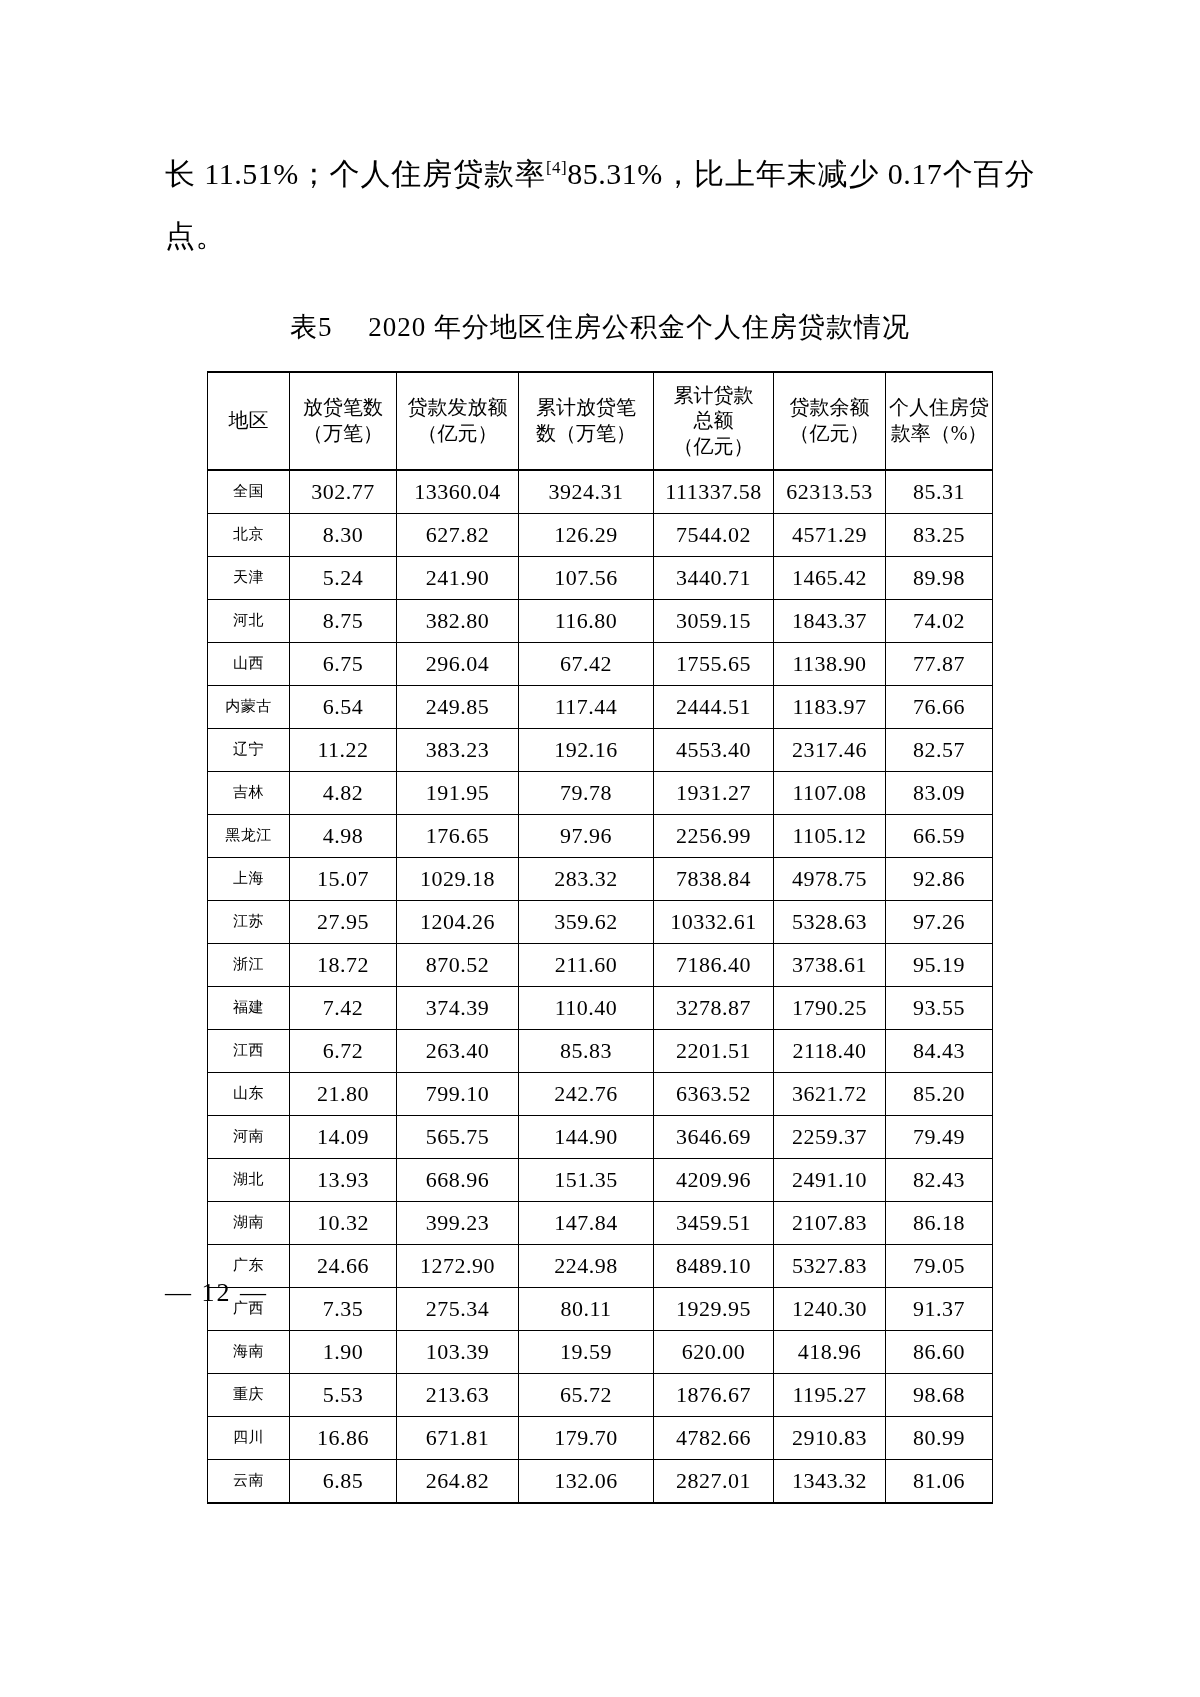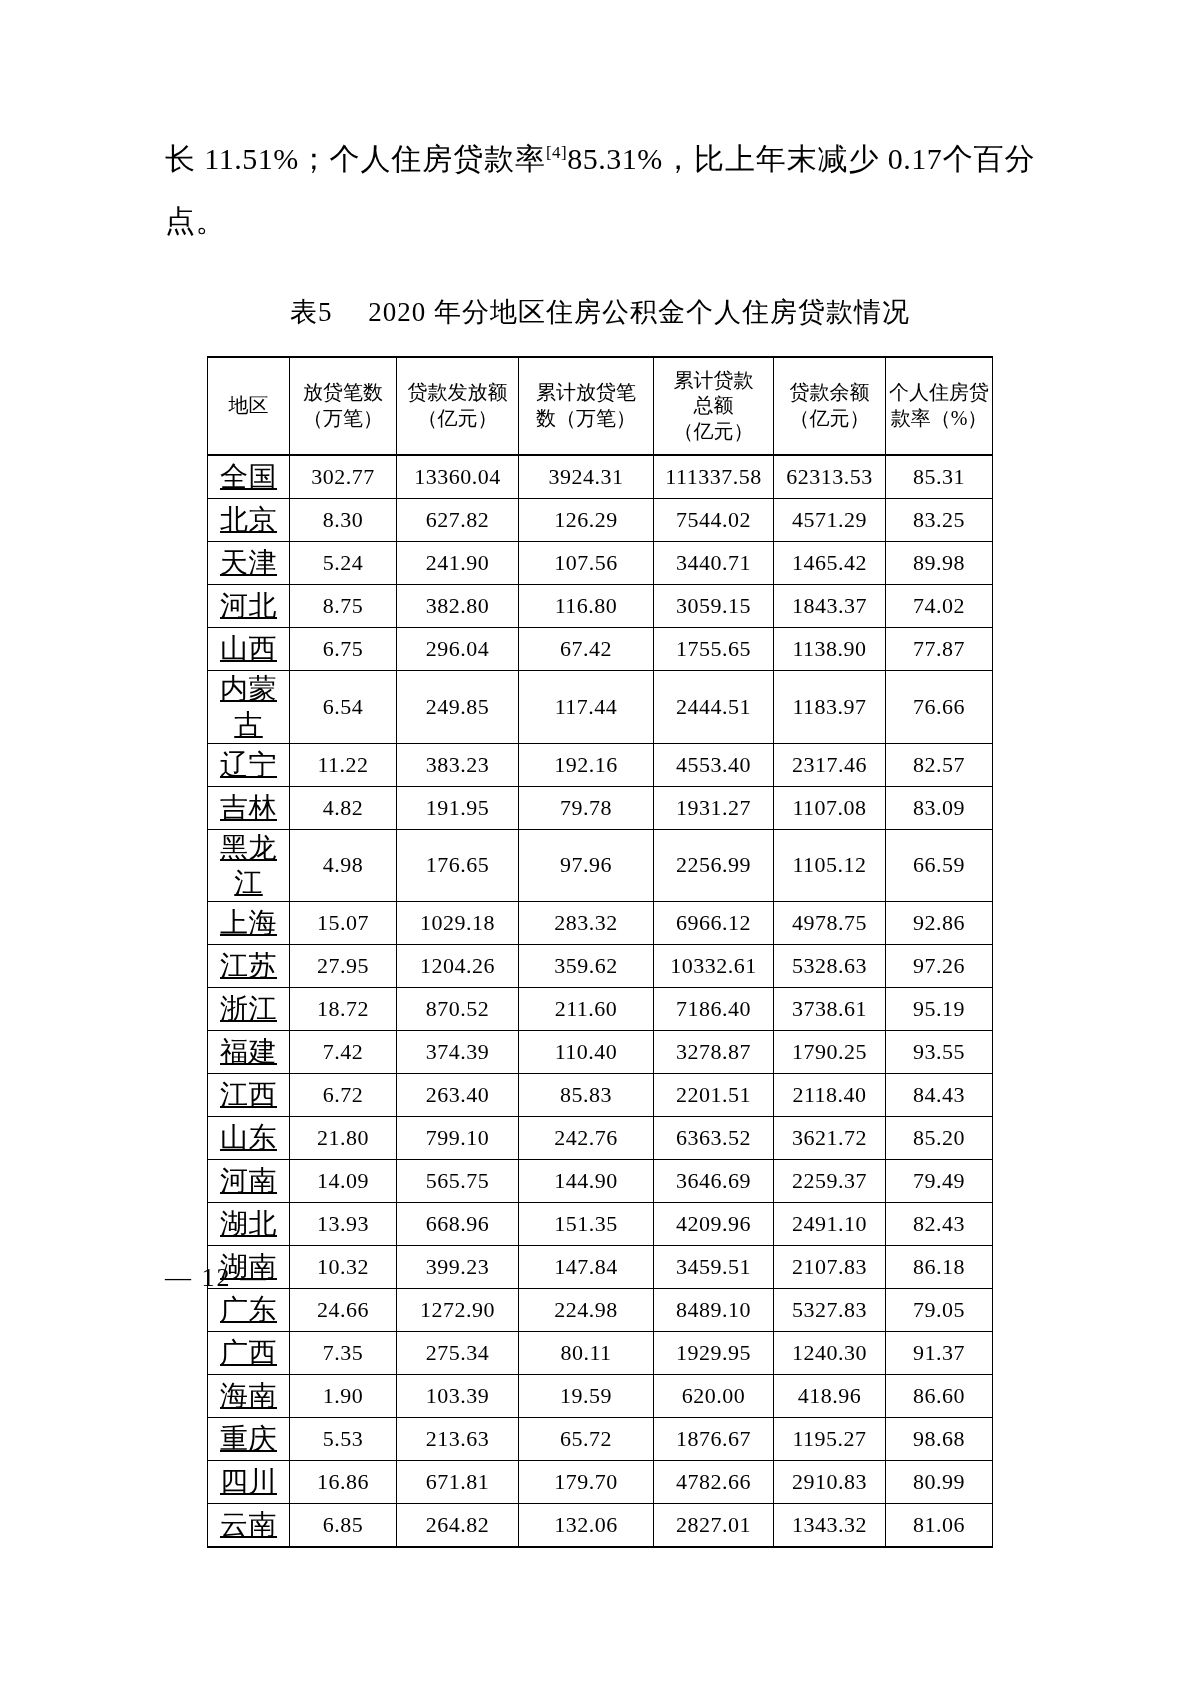--- a/index.html
+++ b/index.html
@@ -14,20 +14,21 @@
     color: #000000;
     position: relative;
     overflow: hidden;
   }
   .page {
     position: relative;
     width: 1200px;
     height: 1347px;
     box-sizing: border-box;
     padding: 0 165px;
+    margin-top: 15px;
   }
 
   
   .body-text {
     margin: 0;
     padding-top: 128px;
     font-size: 30px;
     line-height: 62px;
     letter-spacing: 0.5px;
     text-align: justify;
@@ -82,23 +83,22 @@
     font-weight: normal;
     font-size: 20px;
     padding: 2px 3px;
   }
   table.stat thead th .ln { display: block; }
   table.stat tbody td {
     height: 42px;
     font-size: 22px;
   }
   table.stat tbody td.region {
-    font-size: 28px;
+    font-size: 15px;
     letter-spacing: 0.5px;
-    text-decoration: underline;
   }
   table.stat tbody td.num {
     font-family: "Liberation Serif", "DejaVu Serif", serif;
     letter-spacing: 0.5px;
   }
   
   table.stat {
     border-top: 2.5px solid #000;
     border-bottom: 2.5px solid #000;
   }
@@ -249,21 +249,21 @@
           <td class="num">97.96</td>
           <td class="num">2256.99</td>
           <td class="num">1105.12</td>
           <td class="num">66.59</td>
         </tr>
         <tr>
           <td class="region">上海</td>
           <td class="num">15.07</td>
           <td class="num">1029.18</td>
           <td class="num">283.32</td>
-          <td class="num">6966.12</td>
+          <td class="num">7838.84</td>
           <td class="num">4978.75</td>
           <td class="num">92.86</td>
         </tr>
         <tr>
           <td class="region">江苏</td>
           <td class="num">27.95</td>
           <td class="num">1204.26</td>
           <td class="num">359.62</td>
           <td class="num">10332.61</td>
           <td class="num">5328.63</td>

